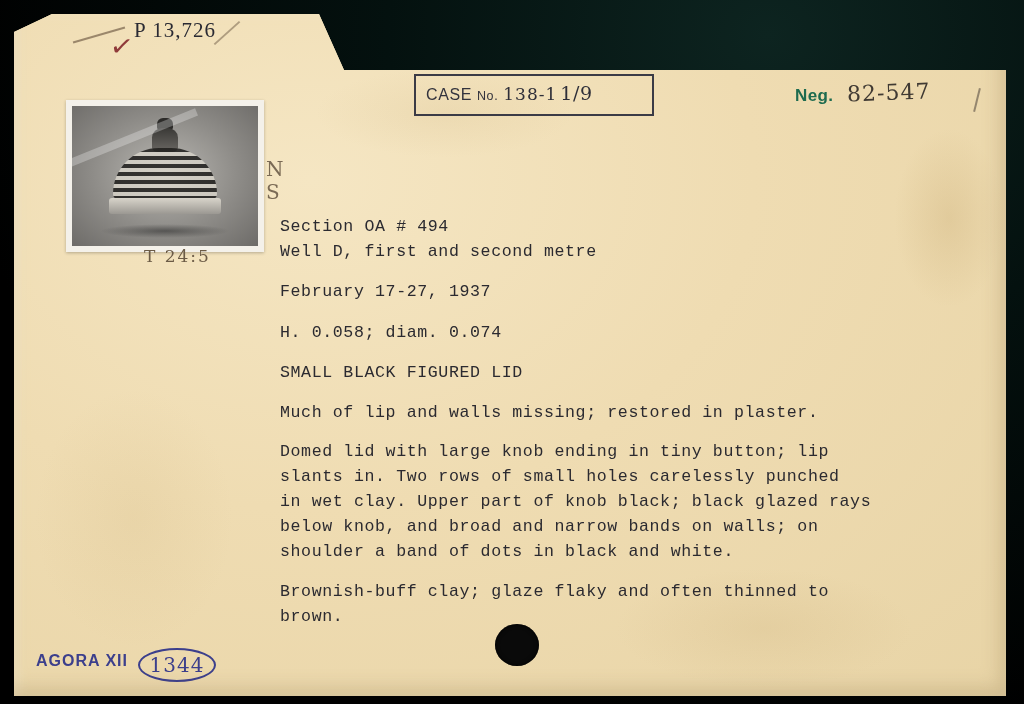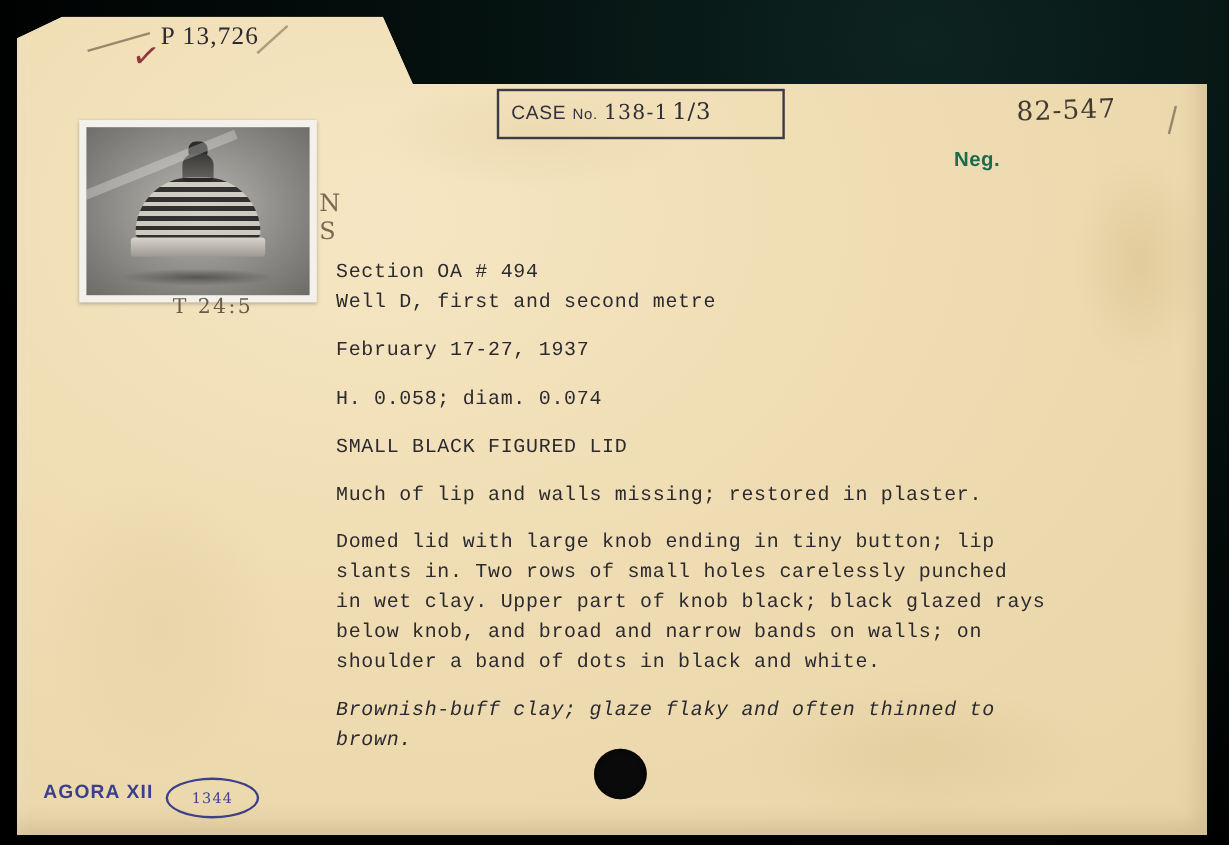--- a/index.html
+++ b/index.html
@@ -134,21 +134,20 @@
   
   #neg-label {
     position: absolute;
     left: 781px;
     top: 78px;
     font-family: "Liberation Sans", sans-serif;
     font-weight: bold;
     font-size: 17px;
     color: #1d6b4f;
     letter-spacing: .4px;
-    margin-top: 37px;
   }
   #neg-value {
     position: absolute;
     left: 833px;
     top: 72px;
     font-family: "DejaVu Serif", serif;
     font-size: 22px;
     color: #403a33;
     letter-spacing: 1px;
     transform: rotate(-2deg);
@@ -245,21 +244,21 @@
     left: 266px;
     top: 206px;
     width: 700px;
     color: #2b2a30;
     font-family: "Liberation Mono", monospace;
     font-size: 16.6px;
     line-height: 1.52;
     letter-spacing: 0.6px;
   }
   #body-text .para { margin-bottom: 15px; }
-  #body-text .para:last-child { margin-bottom: 0; font-style: italic; }
+  #body-text .para:last-child { margin-bottom: 0; }
   #body-text .para.block { line-height: 1.5; }
 
   
   #agora-stamp {
     position: absolute;
     left: 22px;
     top: 644px;
     font-family: "Liberation Sans", sans-serif;
     font-weight: bold;
     font-size: 16px;
@@ -270,21 +269,21 @@
   #agora-number {
     position: absolute;
     left: 124px;
     top: 640px;
     width: 74px;
     height: 30px;
     border: 2px solid #3c3f8c;
     border-radius: 50%;
     color: #3c3f8c;
     font-family: "DejaVu Serif", serif;
-    font-size: 12px;
+    font-size: 20px;
     display: flex;
     align-items: center;
     justify-content: center;
     letter-spacing: 1px;
   }
 
   
   #punch-hole {
     position: absolute;
     left: 481px;
@@ -318,21 +317,21 @@
     <div id="pencil-stroke"></div>
     <div id="pencil-stroke2"></div>
     <div id="check-mark">✓</div>
     <div id="accession">P 13,726</div>
 
     <div id="stamp">
       <div class="line2">
         <span>CASE</span>
         <span class="stamp-small">No.</span>
         <span id="stamp-case-value">138-1</span>
-        <span id="stamp-fraction">1/3</span>
+        <span id="stamp-fraction">1/9</span>
       </div>
     </div>
 
     <div id="neg-label">Neg.</div>
     <div id="neg-value">82-547</div>
     <div id="neg-tick"></div>
 
     <div id="photo-frame">
       <div id="photo-img">
         <div class="lid-knob-top"></div>

